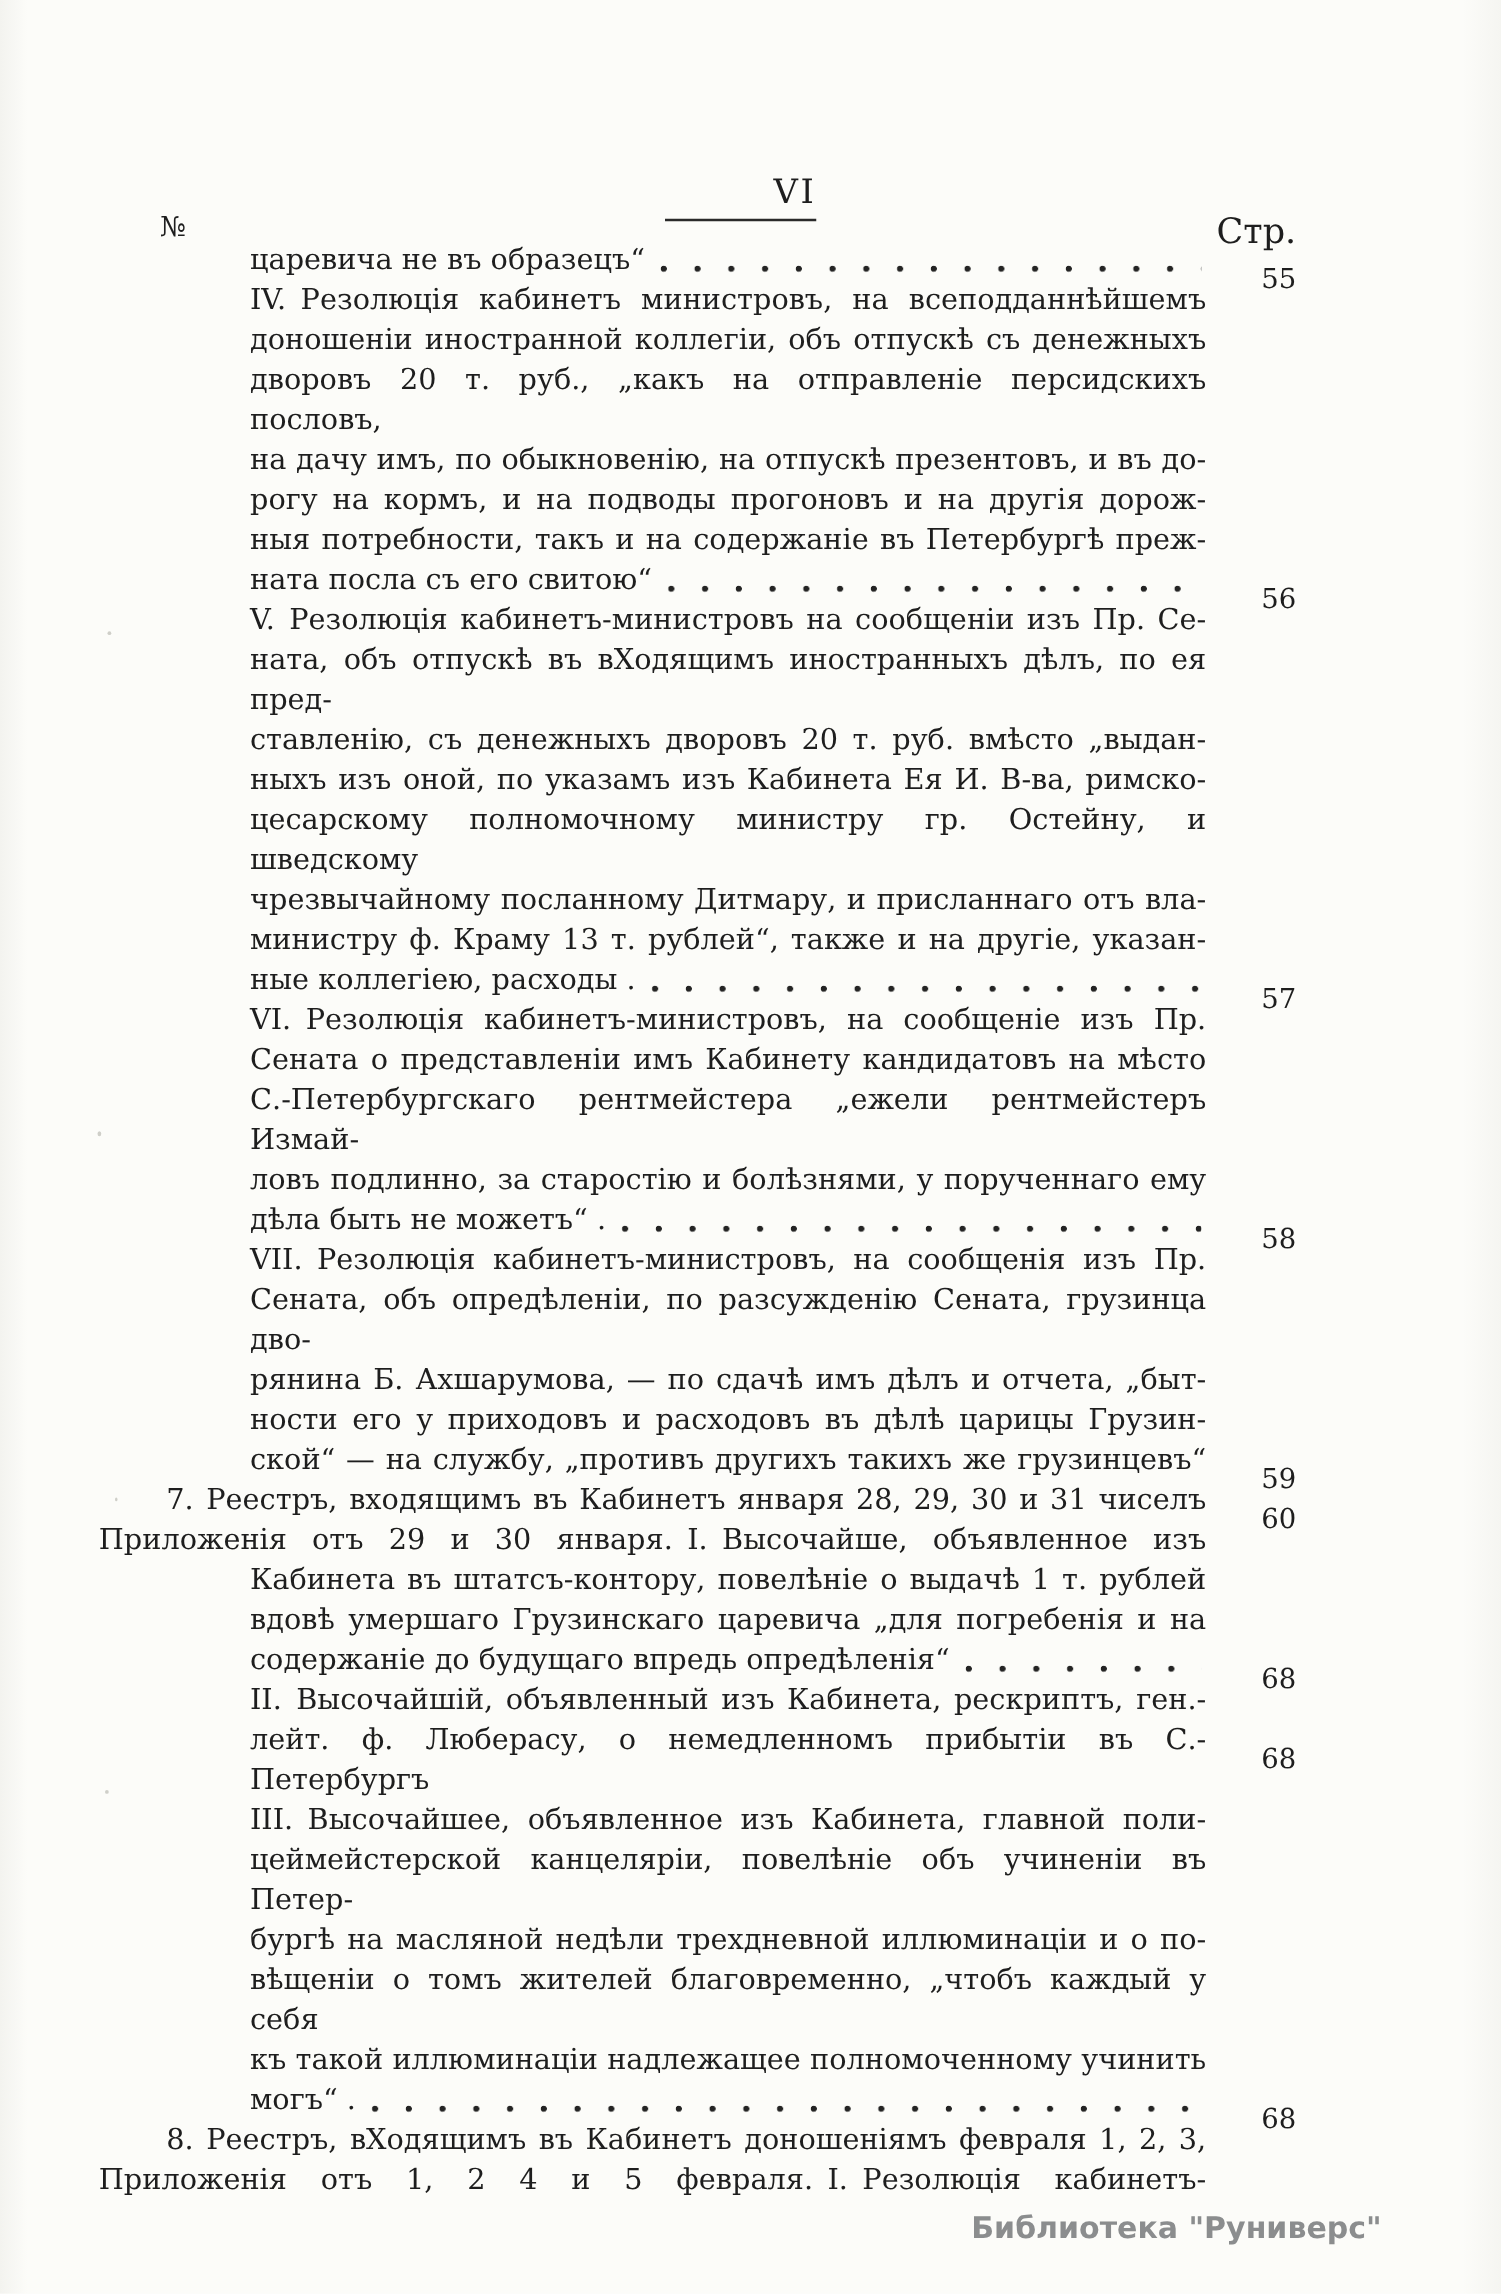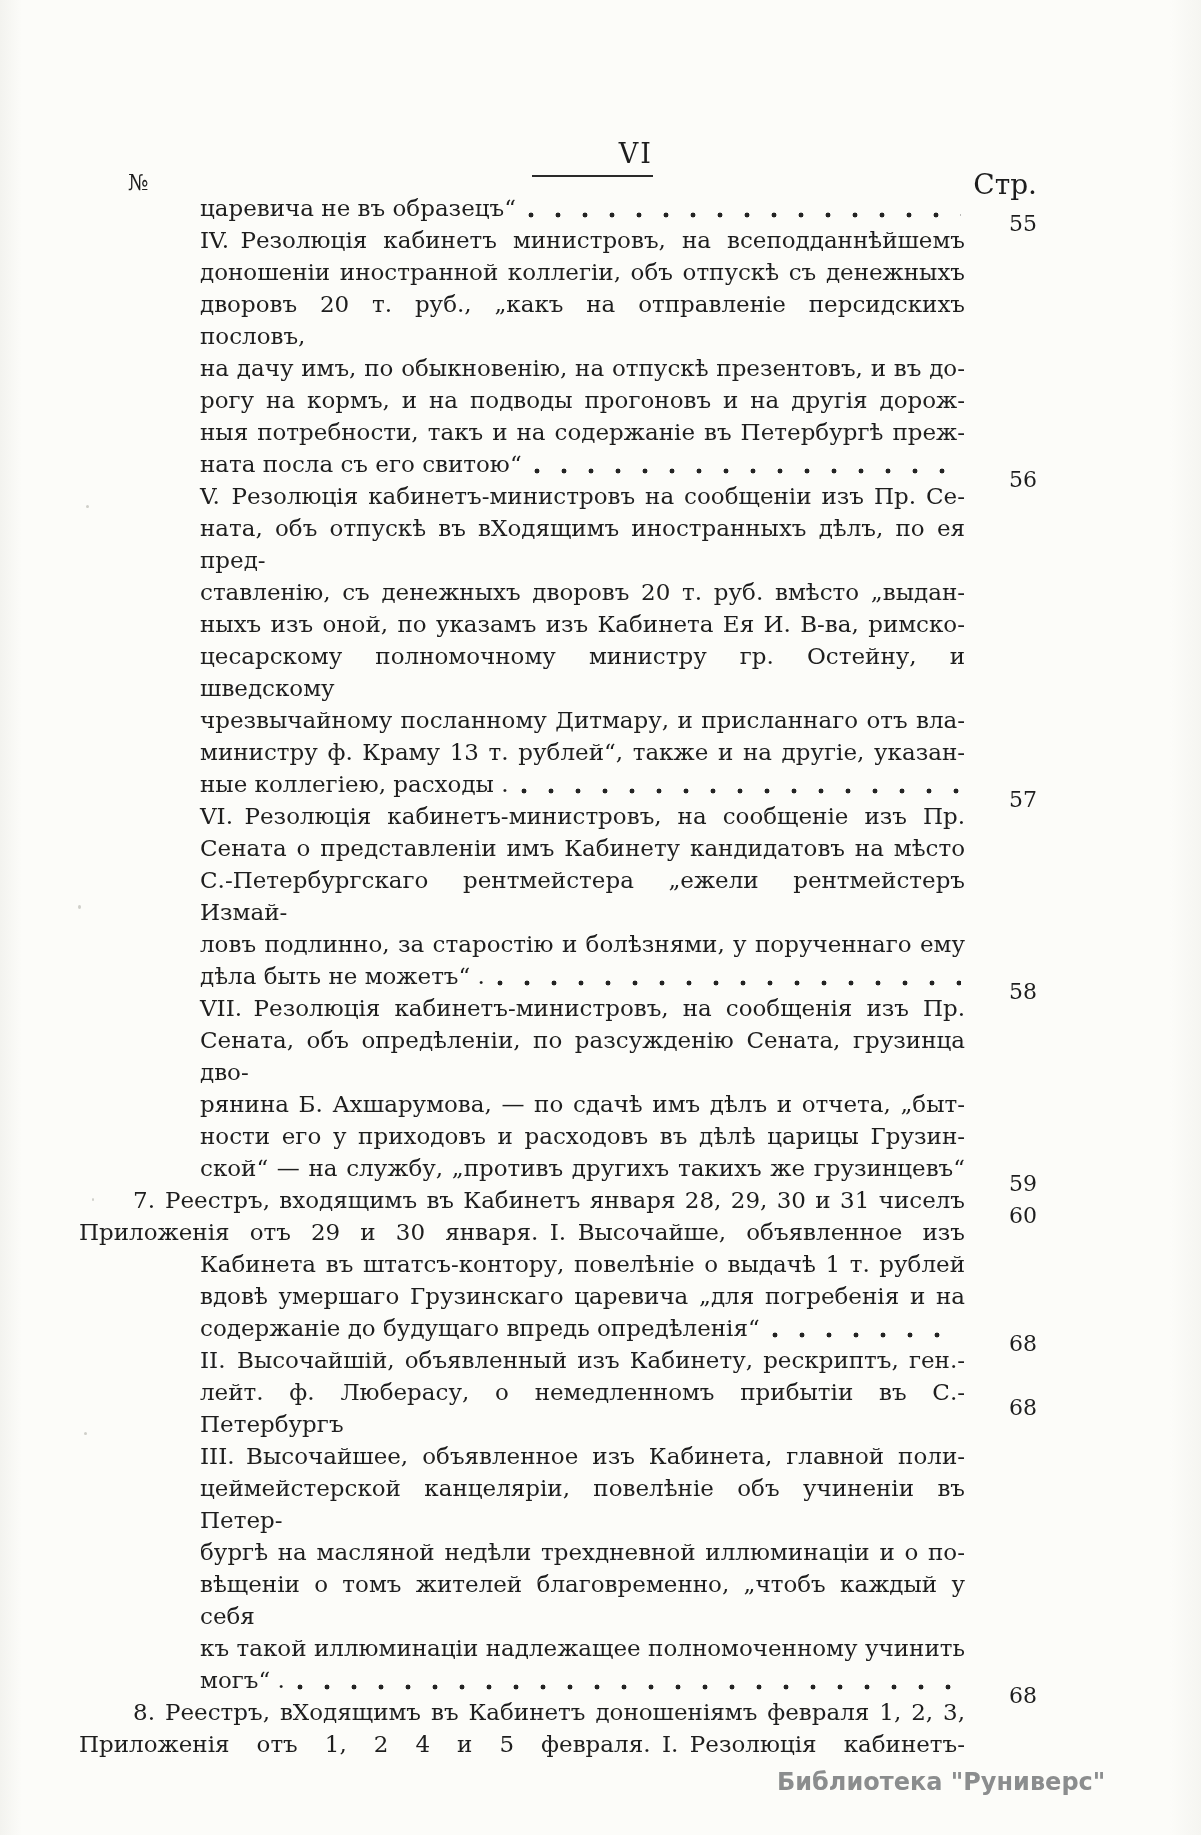--- a/index.html
+++ b/index.html
@@ -179,21 +179,21 @@
       </div>
       <div class="row ind-c">
         <span class="t j">вдовѣ умершаго Грузинскаго царевича „для погребенія и на</span>
       </div>
       <div class="row ind-c">
         <span class="t">содержаніе до будущаго впредь опредѣленія“</span>
         <span class="dots"></span>
         <span class="p">68</span>
       </div>
       <div class="row ind-c">
-        <span class="t j">II. Высочайшій, объявленный изъ Кабинету, рескриптъ, ген.-</span>
+        <span class="t j">II. Высочайшій, объявленный изъ Кабинета, рескриптъ, ген.-</span>
       </div>
       <div class="row ind-c">
         <span class="t j">лейт. ф. Люберасу, о немедленномъ прибытіи въ С.-Петербургъ</span>
         <span class="p">68</span>
       </div>
       <div class="row ind-c">
         <span class="t j">III. Высочайшее, объявленное изъ Кабинета, главной поли-</span>
       </div>
       <div class="row ind-c">
         <span class="t j">цеймейстерской канцеляріи, повелѣніе объ учиненіи въ Петер-</span>

